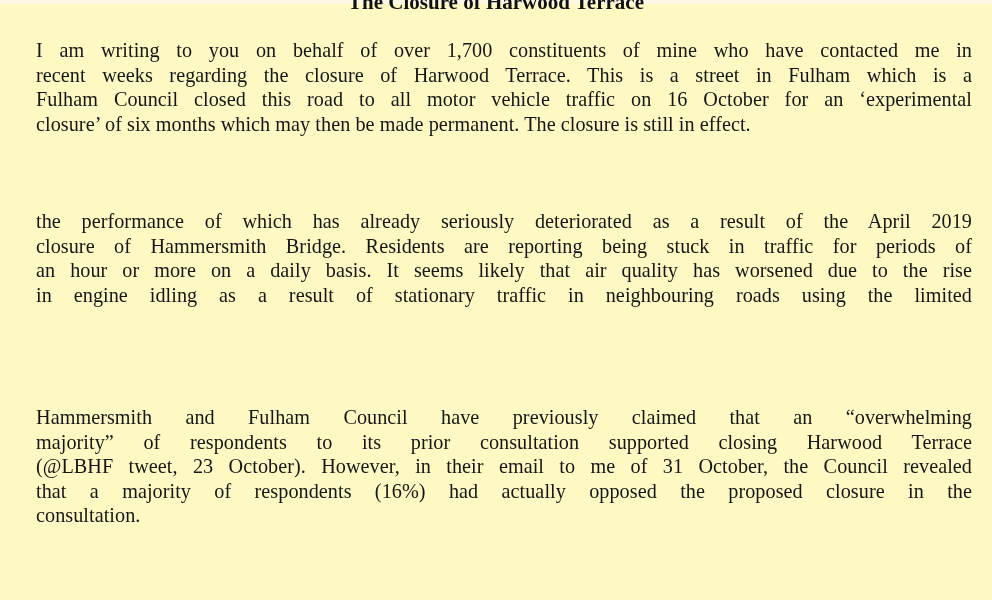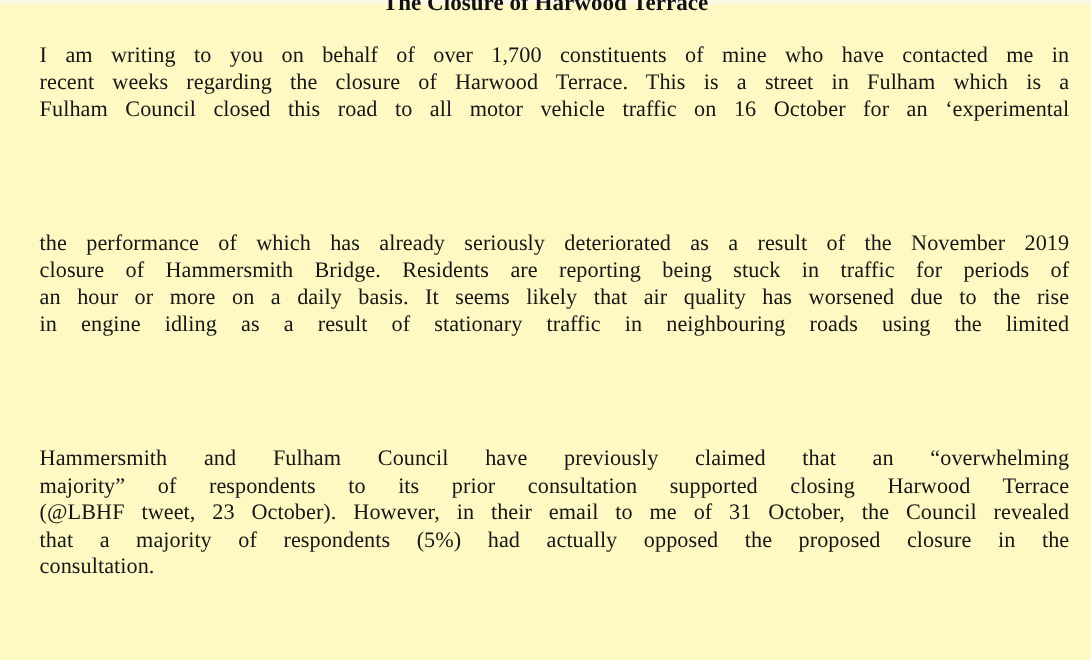--- a/index.html
+++ b/index.html
@@ -65,30 +65,31 @@
 </head>
 <body>
 
 <div class="page">
   <h1 class="title">The Closure of Harwood Terrace</h1>
 
   <div class="para p1">
     <span class="ln">I am writing to you on behalf of over 1,700 constituents of mine who have contacted me in</span>
     <span class="ln">recent weeks regarding the closure of Harwood Terrace. This is a street in Fulham which is a</span>
     <span class="ln">Fulham Council closed this road to all motor vehicle traffic on 16 October for an ‘experimental</span>
+    <span class="ln last">closure’ of six months which may then be made permanent. The closure is still in effect.</span>
   </div>
 
   <div class="para p2">
-    <span class="ln">the performance of which has already seriously deteriorated as a result of the November 2019</span>
+    <span class="ln">the performance of which has already seriously deteriorated as a result of the April 2019</span>
     <span class="ln">closure of Hammersmith Bridge. Residents are reporting being stuck in traffic for periods of</span>
     <span class="ln">an hour or more on a daily basis. It seems likely that air quality has worsened due to the rise</span>
     <span class="ln">in engine idling as a result of stationary traffic in neighbouring roads using the limited</span>
   </div>
 
   <div class="para p3">
     <span class="ln">Hammersmith and Fulham Council have previously claimed that an “overwhelming</span>
     <span class="ln">majority” of respondents to its prior consultation supported closing Harwood Terrace</span>
     <span class="ln">(@LBHF tweet, 23 October). However, in their email to me of 31 October, the Council revealed</span>
-    <span class="ln">that a majority of respondents (5%) had actually opposed the proposed closure in the</span>
+    <span class="ln">that a majority of respondents (16%) had actually opposed the proposed closure in the</span>
     <span class="ln last">consultation.</span>
   </div>
 
 </div>
 
 </body></html>

